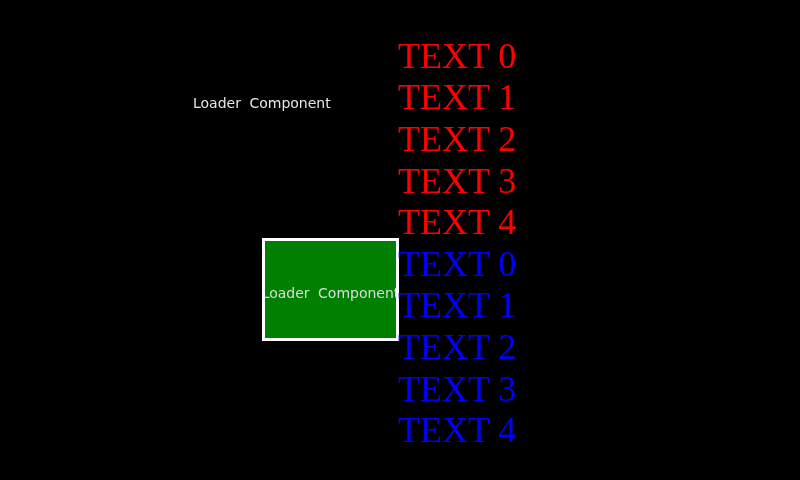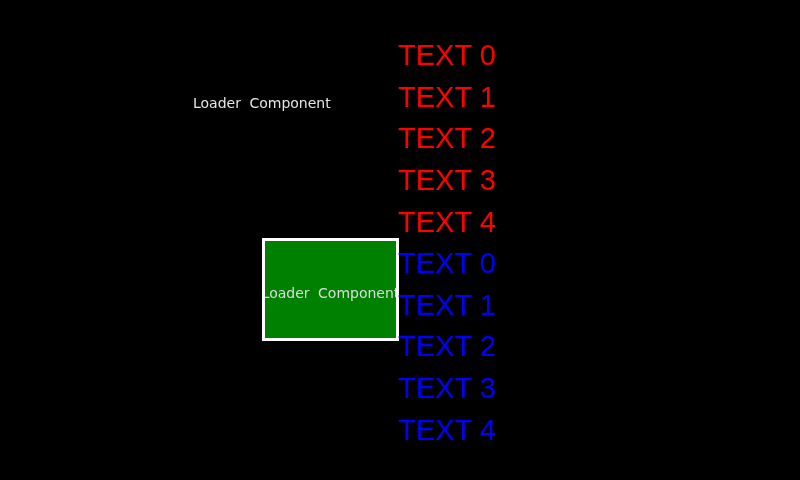--- a/index.html
+++ b/index.html
@@ -51,22 +51,22 @@
     position: absolute;
     left: 398px;
     top: 35px;
     display: flex;
     flex-direction: column;
   }
   .text-row {
     height: 41.6px;
     display: flex;
     align-items: center;
-    font-family: Liberation Sans, sans-serif;
-    font-size: 29px;
+    font-family: Liberation Serif, serif;
+    font-size: 36px;
     white-space: pre;
   }
 </style>
 </head>
 <body>
 
 <div class="screen">
 
   <div class="loader-label" style="color: rgb(230, 230, 230);">Loader Component</div>
 

